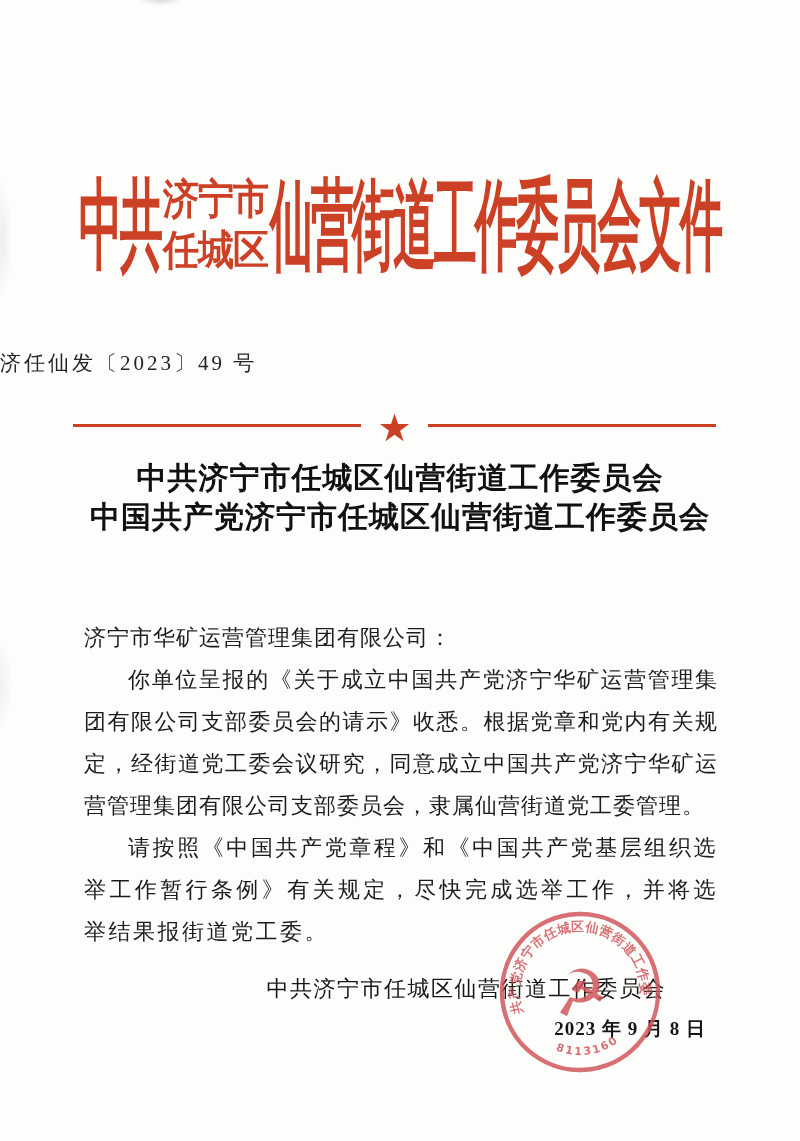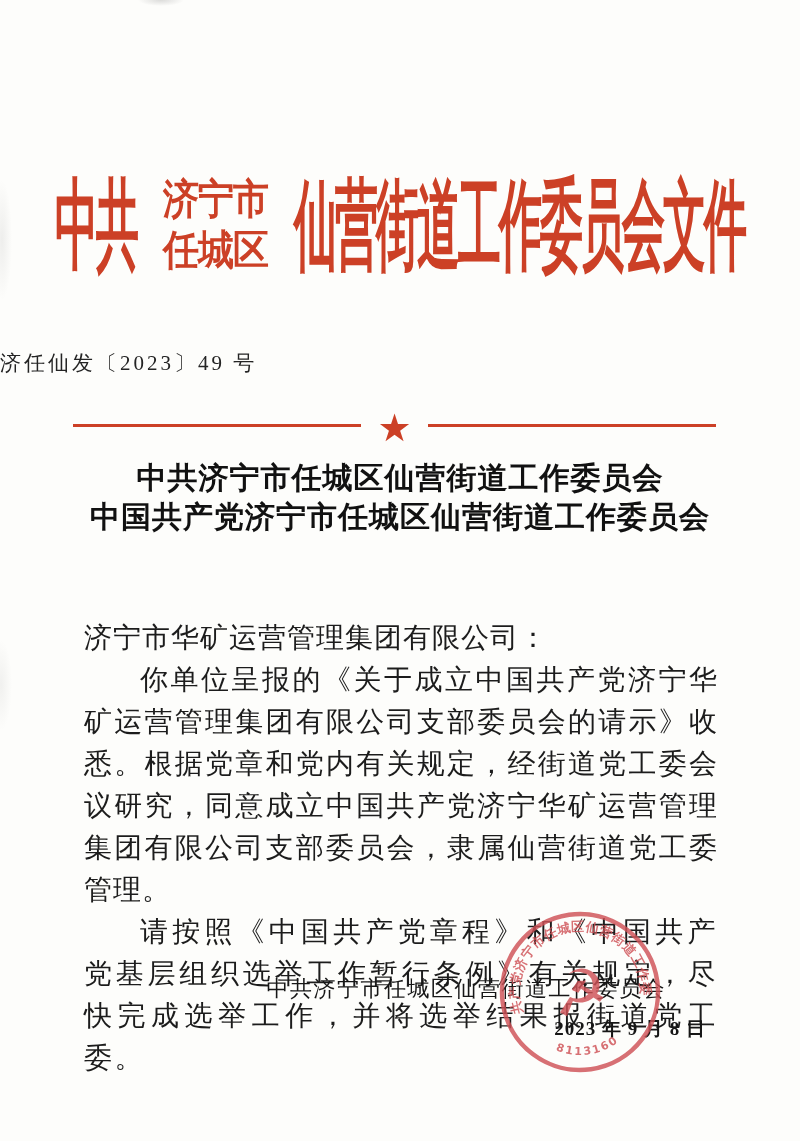--- a/index.html
+++ b/index.html
@@ -14,21 +14,21 @@
 
   
   .smudge{position:absolute;border-radius:50%;pointer-events:none;}
   .smudge-1{left:138px;top:-6px;width:46px;height:12px;background:radial-gradient(closest-side,rgba(120,120,120,.25),rgba(120,120,120,0));}
   .smudge-2{left:-8px;top:180px;width:20px;height:120px;background:radial-gradient(closest-side,rgba(150,150,150,.15),rgba(150,150,150,0));}
   .smudge-3{left:-10px;top:640px;width:22px;height:90px;background:radial-gradient(closest-side,rgba(150,150,150,.12),rgba(150,150,150,0));}
 
   
   .header{position:absolute;top:179px;left:0;width:100%;height:92px;
     display:flex;justify-content:center;align-items:center;
-    color:var(--red);font-weight:700;white-space:nowrap;gap:24px;}
+    color:var(--red);font-weight:700;white-space:nowrap;}
   .hdr-tall{display:inline-block;font-size:43px;line-height:1;letter-spacing:-2px;
     transform:scaleY(2.3);transform-origin:center;}
   .hdr-stack{display:flex;flex-direction:column;justify-content:center;
     font-size:36px;line-height:44px;letter-spacing:-1px;text-align:center;
     transform:scaleY(1.15);transform-origin:center;margin:0 2px;}
 
   
   .docnum{position:absolute;top:349px;left:0;width:100%;text-align:left;
     font-size:21px;letter-spacing:3px;color:#242424;}
 
@@ -37,21 +37,21 @@
   .divider .line{flex:1;height:3px;background:var(--red);margin-top:13px;}
   .divider .star{color:var(--red);font-size:38px;line-height:40px;margin:0 16px;
     position:relative;top:-3px;font-family:"DejaVu Sans",sans-serif;}
 
   
   .title{position:absolute;top:458px;left:0;width:100%;text-align:center;
     font-weight:700;font-size:30px;line-height:39px;letter-spacing:1px;color:#111;}
 
   
   .body{position:absolute;top:617px;left:84px;right:82px;
-    font-size:28px;line-height:42px;letter-spacing:1px;text-align:justify;color:#1c1c1c;}
+    font-size:22px;line-height:42px;letter-spacing:1px;text-align:justify;color:#1c1c1c;}
   .body p{margin:0;}
   .para{text-indent:2em;}
   .para2{letter-spacing:2.5px;}
 
   
   .signature{position:absolute;top:974px;right:134px;font-size:22px;letter-spacing:1.5px;color:#161616;}
   .date{position:absolute;top:1016px;right:94px;font-size:19px;letter-spacing:1px;font-weight:600;color:#161616;}
 
   
   .seal{position:absolute;left:494px;top:906px;width:172px;height:172px;

